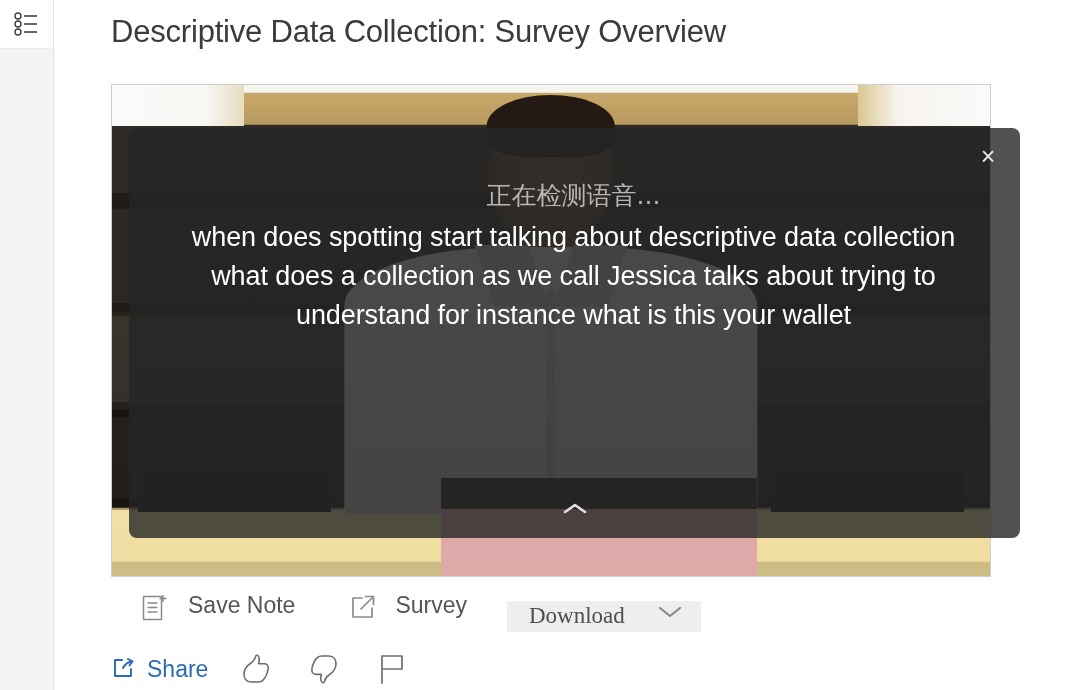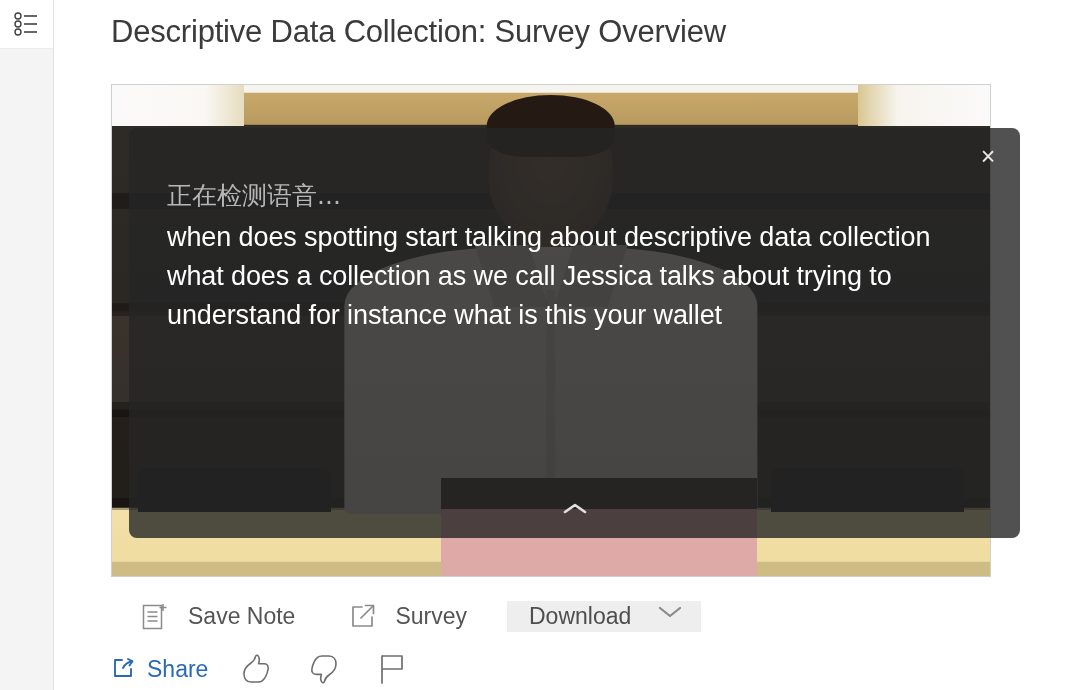--- a/index.html
+++ b/index.html
@@ -195,20 +195,21 @@
     line-height: 1;
     color: #e8e8e8;
     font-family: "Liberation Sans", sans-serif;
     cursor: pointer;
   }
   .overlay-body {
     position: absolute;
     left: 38px;
     top: 50px;
     right: 40px;
+    text-align: center;
   }
   .overlay-status {
     font-size: 25px;
     line-height: 36px;
     color: #b6b6b6;
     margin-bottom: 4px;
     font-family: "DejaVu Sans", sans-serif;
   }
   .overlay-transcript {
     font-size: 27px;
@@ -231,21 +232,20 @@
   .actionbar {
     position: absolute;
     left: 56px;
     top: 588px;
     height: 56px;
     display: flex;
     align-items: center;
   }
   .act {
     display: flex;
-    align-items: center;
     height: 48px;
     cursor: pointer;
     color: #555555;
   }
   .act .ic { display: flex; align-items: center; justify-content: center; }
   .act-label {
     font-size: 23px;
     color: #555555;
     font-weight: 400;
   }
@@ -261,20 +261,21 @@
     margin-left: 40px;
     height: 31px;
     min-width: 194px;
     background: #eeeeee;
     display: flex;
     align-items: center;
     justify-content: space-between;
     padding: 0 18px 0 22px;
     cursor: pointer;
     border: none;
+    font-family: Liberation Serif, serif;
   }
   .btn-download .act-label { font-size: 23px; color: #4e4e4e; }
   .btn-download .ic { width: 26px; height: 26px; margin-left: 22px; }
 
   
   .sharebar {
     position: absolute;
     left: 56px;
     top: 648px;
     height: 42px;

